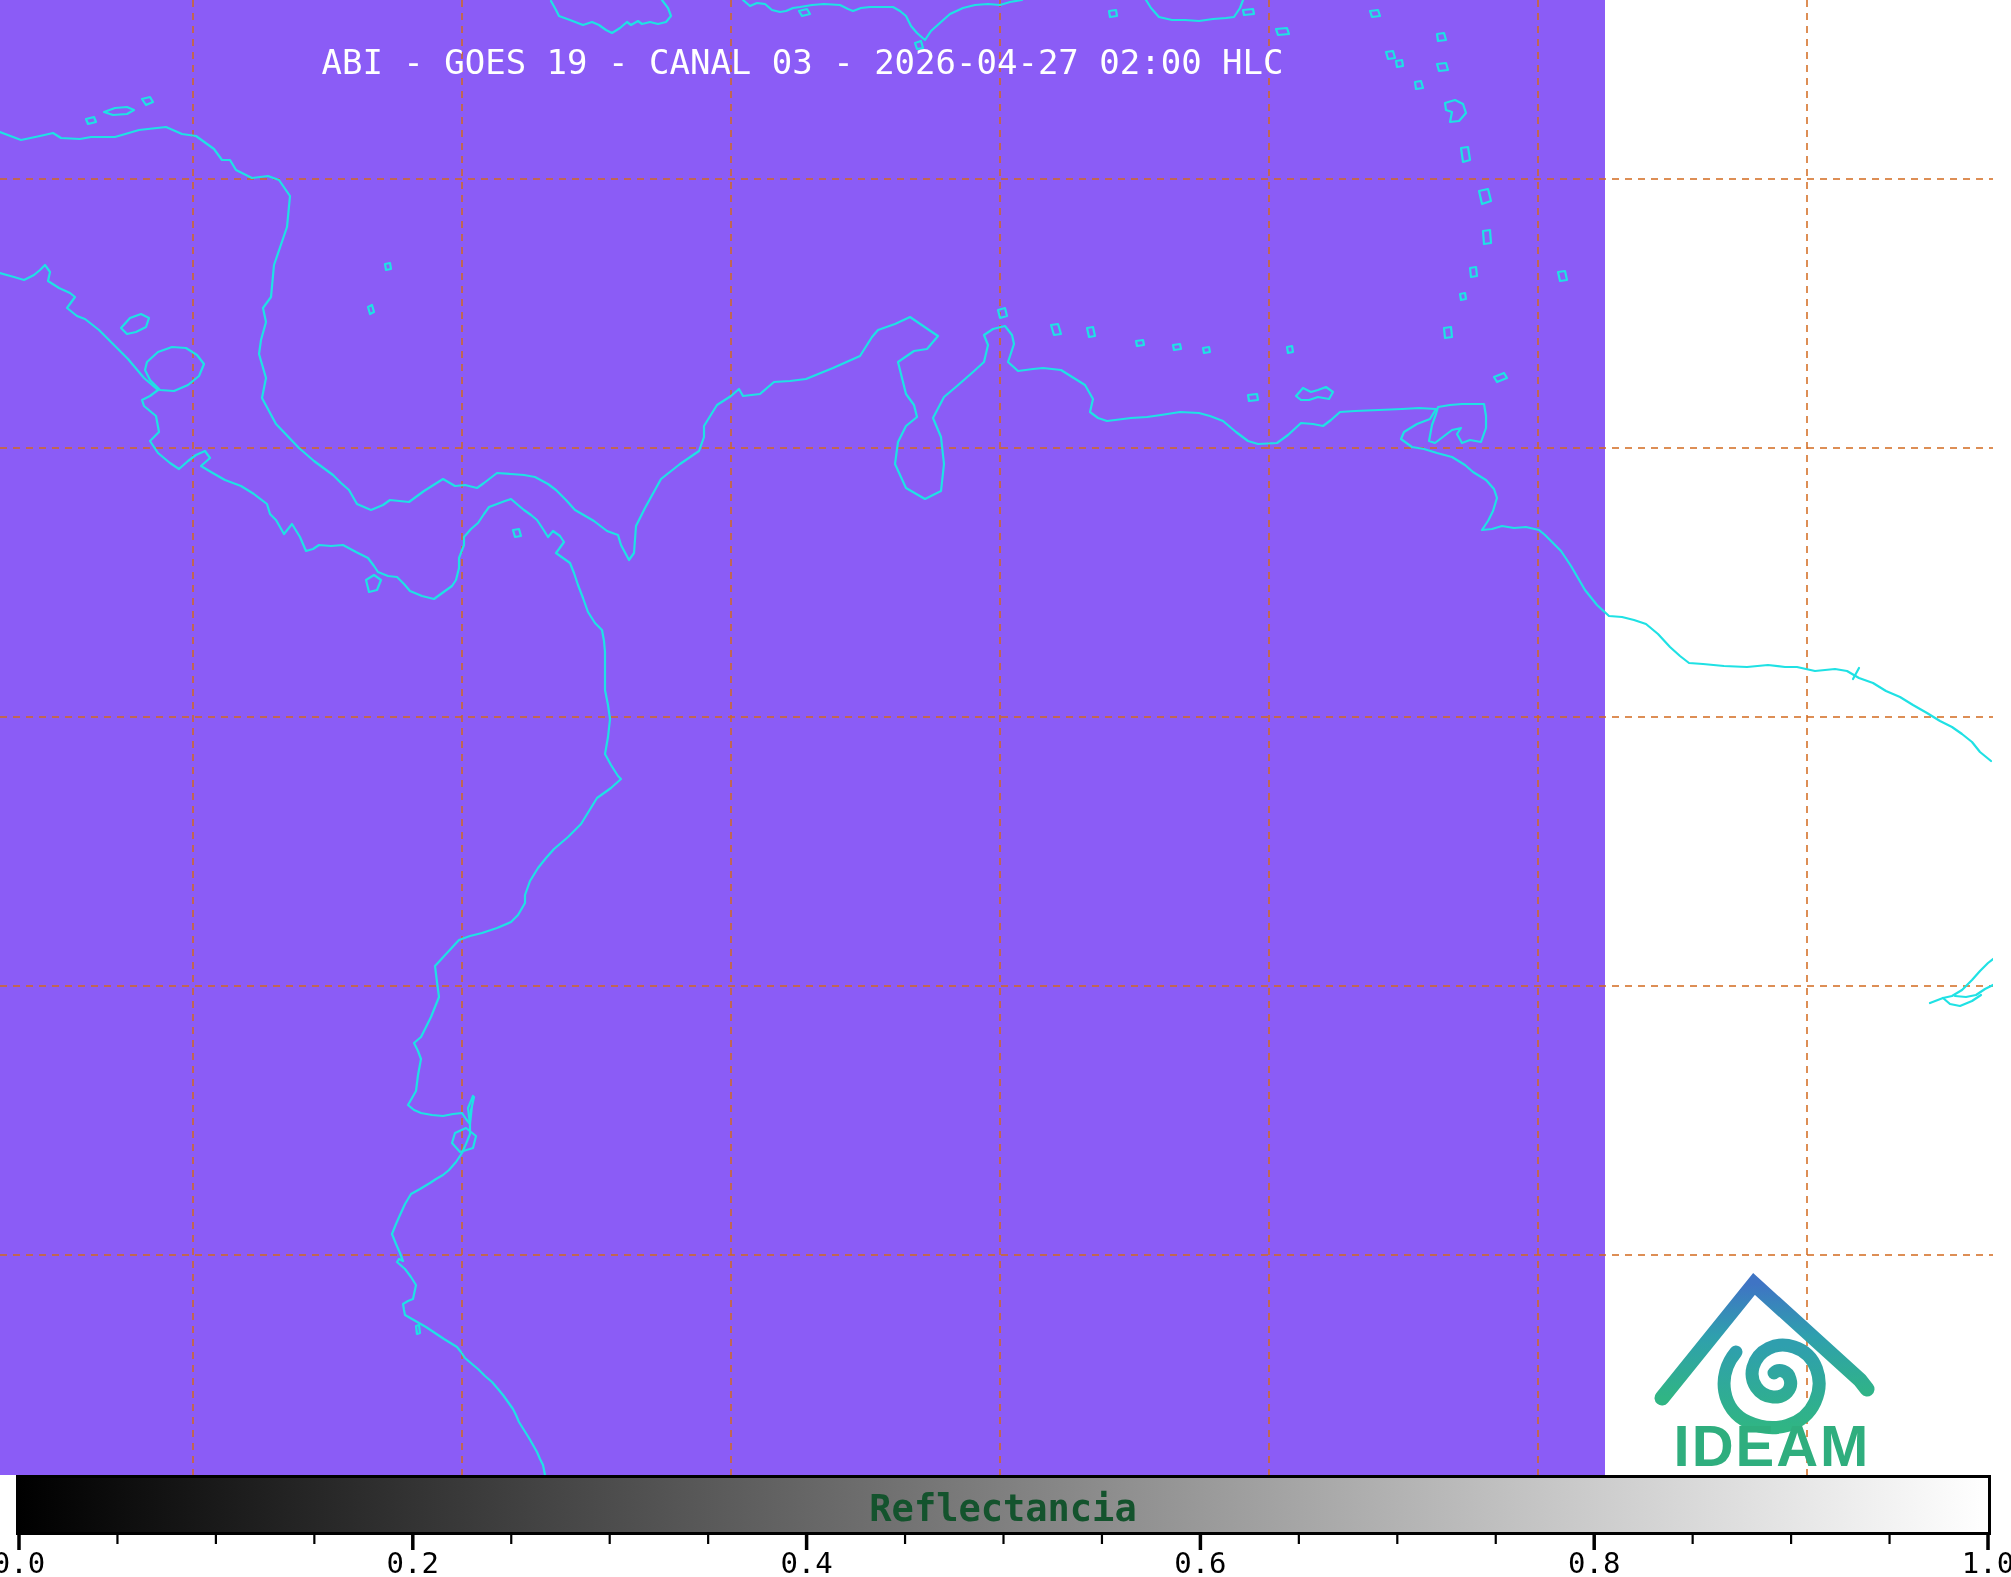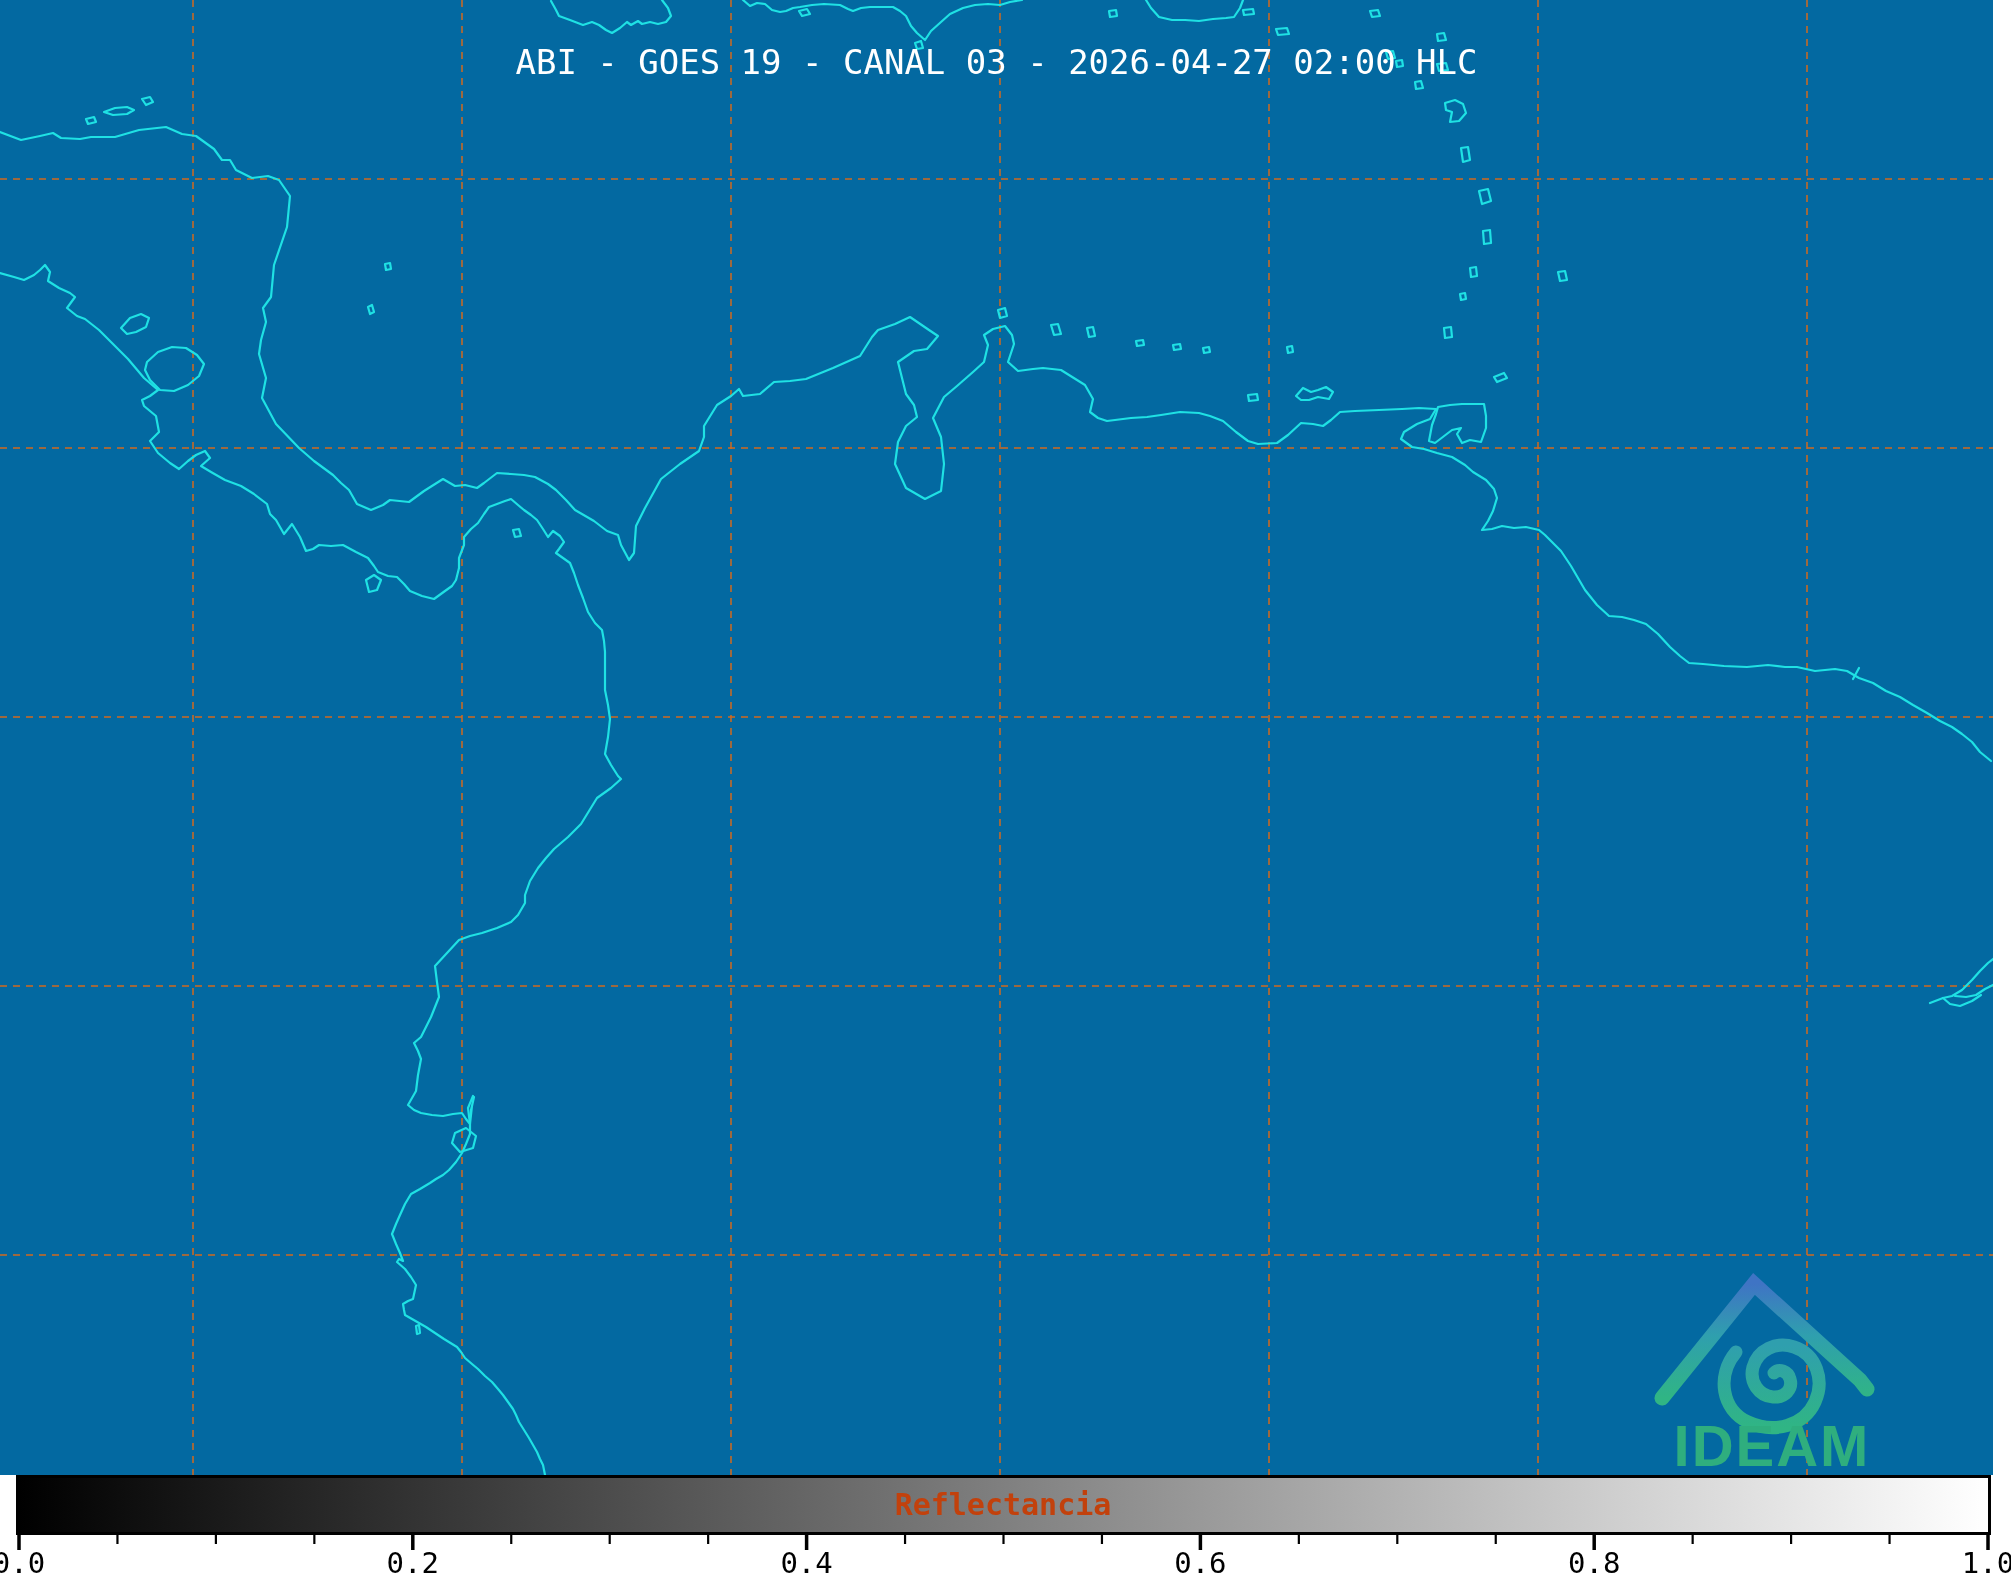--- a/index.html
+++ b/index.html
@@ -1,35 +1,35 @@
 <!DOCTYPE html>
 <html><head>
 <meta charset="utf-8">
 <style>
   html,body{margin:0;padding:0}
   body{
     position:relative;width:2011px;height:1577px;
     background:#ffffff;overflow:hidden;
     font-family:"DejaVu Sans Mono","Liberation Mono",monospace;
   }
-  #map{position:absolute;left:0;top:0;width:1993px;height:1475px;background:#0369a1}
+  #map{position:absolute;left:0;top:0;width:1605px;height:1475px;background:#8b5cf6}
   #map-svg{position:absolute;left:0;top:0}
   #map-title{
     position:absolute;top:42px;left:0;width:100%;text-align:center;
     color:#ffffff;font-size:34px;letter-spacing:0;white-space:pre;
   }
   #ideam-logo{position:absolute;left:1650px;top:1240px;width:245px;height:235px}
   #colorbar{
     position:absolute;left:16px;top:1475px;width:1975px;height:60px;
     border:3px solid #000;box-sizing:border-box;
     background:linear-gradient(to right,#000000,#ffffff);
   }
   #colorbar-label{
     position:absolute;top:1487px;left:1003px;transform:translateX(-50%);
-    font-weight:bold;font-size:30px;color:#c2410c;
+    font-weight:bold;font-size:37px;color:#14532d;
   }
   #colorbar-ticks{position:absolute;left:0;top:1535px;width:2011px;height:17px}
   .ticklab{
     position:absolute;top:1546px;transform:translateX(-50%);
     font-size:29px;color:#000;white-space:pre;
   }
 </style>
 </head>
 <body>
 

